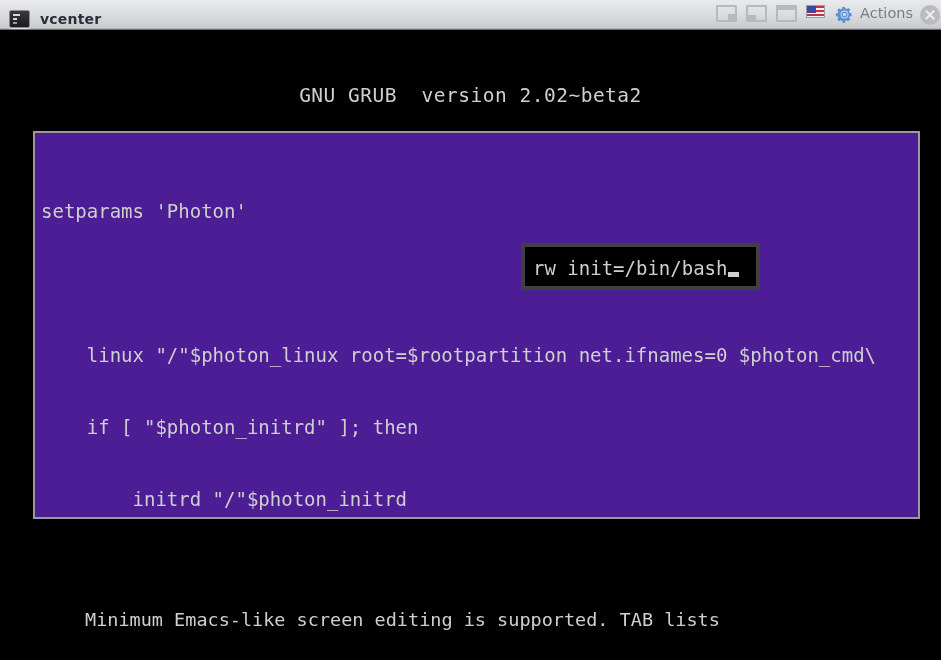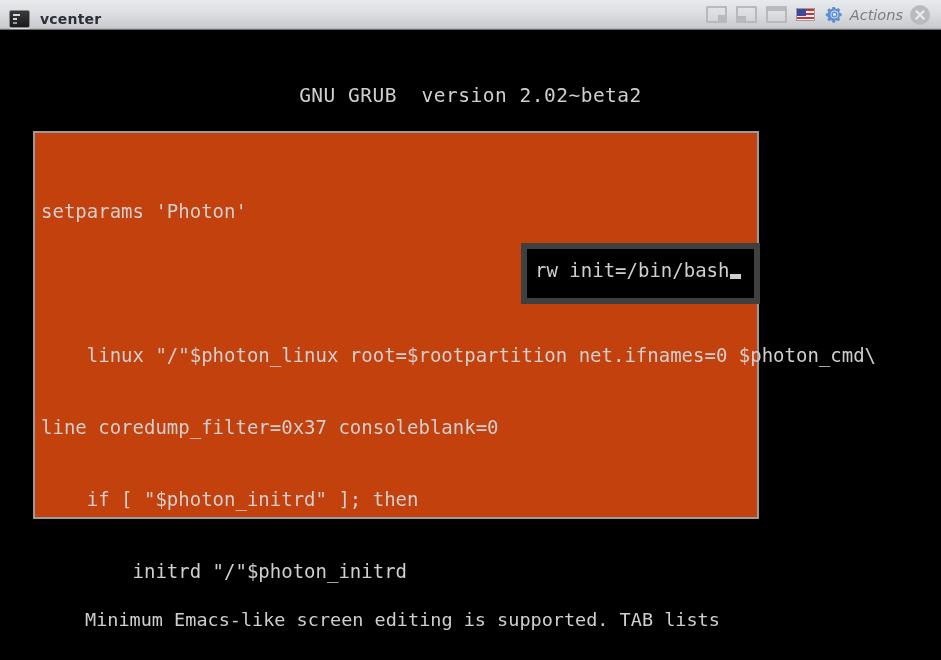--- a/index.html
+++ b/index.html
@@ -70,24 +70,22 @@
     font-family: "DejaVu Sans", sans-serif;
     font-size: 14px;
     font-weight: bold;
     color: #2b2f3a;
     letter-spacing: .2px;
     white-space: nowrap;
   }
   #titlebar-right {
     margin-left: auto;
     display: flex;
-    align-items: center;
-    padding-right: 18px;
-    flex: 0 0 auto;
-    font-style: italic;
+    padding-right: 8px;
+    flex: 0 0 auto;
   }
   .layout-icon {
     width: 17px;
     height: 13px;
     border: 2px solid #b7b9bc;
     border-radius: 1px;
     margin-right: 9px;
     position: relative;
     background: transparent;
     flex: 0 0 auto;
@@ -184,47 +182,47 @@
     text-align: center;
     font-size: 19.5px;
     letter-spacing: 0.5px;
     color: #cfcfcf;
     white-space: pre;
   }
   #edit-box {
     position: absolute;
     left: 33px;
     top: 100px;
-    width: 726px;
+    width: 887px;
     height: 388px;
     border: 2px solid #9a9a9a;
     box-sizing: border-box;
-    background: #c2410c;
+    background: #4c1d95;
   }
   #edit-lines {
     position: absolute;
     left: 6px;
     top: 18px;
     font-size: 19px;
     line-height: 24px;
     color: #cfcfcf;
     white-space: pre;
     letter-spacing: 0px;
   }
   .edit-line { height: 24px; white-space: pre; }
   .spacer-line { height: 24px; }
 
   
   #highlight-annotation {
     position: absolute;
     left: 521px;
     top: 212px;
     width: 239px;
-    height: 61px;
-    border: 6px solid #404040;
+    height: 47px;
+    border: 4px solid #404040;
     box-sizing: border-box;
     background: #000000;
     z-index: 5;
   }
   #annotated-text {
     position: absolute;
     left: 8px;
     top: 9px;
     font-family: "DejaVu Sans Mono", monospace;
     font-size: 19px;
@@ -282,21 +280,20 @@
 
   <div id="grub-screen">
 
     <div id="grub-header">GNU GRUB  version 2.02~beta2</div>
 
     <div id="edit-box">
       <div id="edit-lines">
         <div class="edit-line">setparams 'Photon'</div>
         <div class="spacer-line"></div>
         <div class="edit-line">    linux "/"$photon_linux root=$rootpartition net.ifnames=0 $photon_cmd\</div>
-        <div class="edit-line">line coredump_filter=0x37 consoleblank=0</div>
         <div class="edit-line">    if [ "$photon_initrd" ]; then</div>
         <div class="edit-line">        initrd "/"$photon_initrd</div>
       </div>
     </div>
 
     <div id="highlight-annotation">
       <div id="annotated-text"><span>rw init=/bin/bash</span><span class="cursor-block"></span></div>
     </div>
 
     <div id="grub-help">

